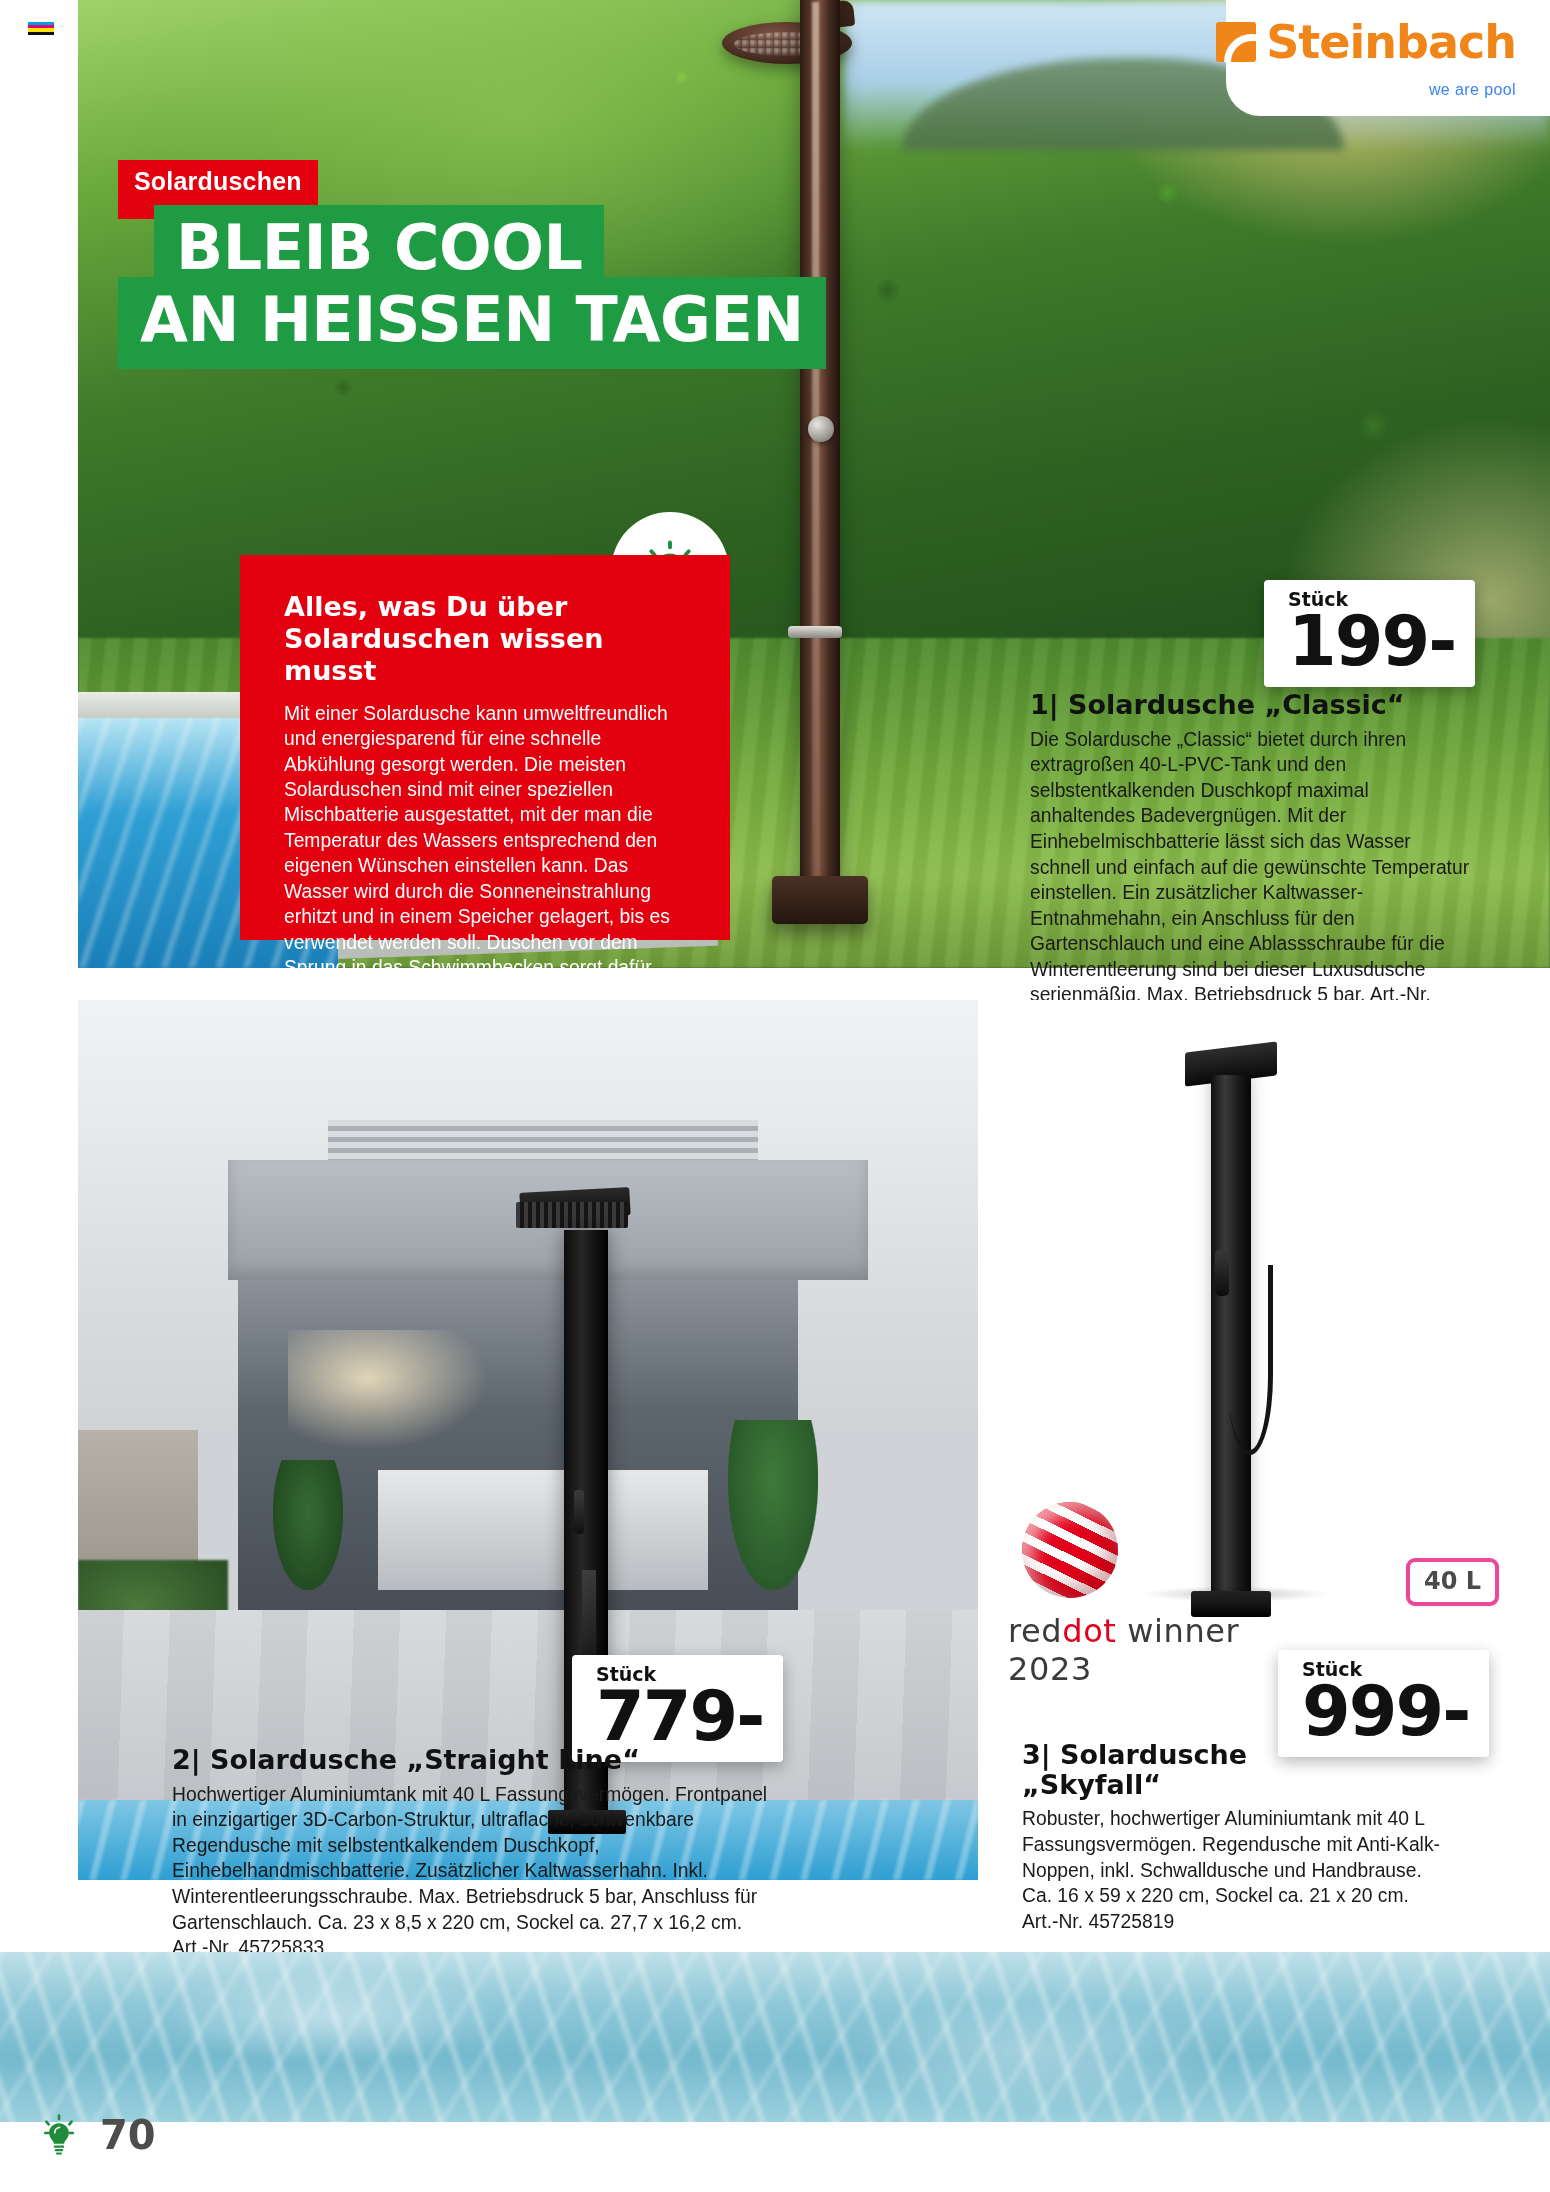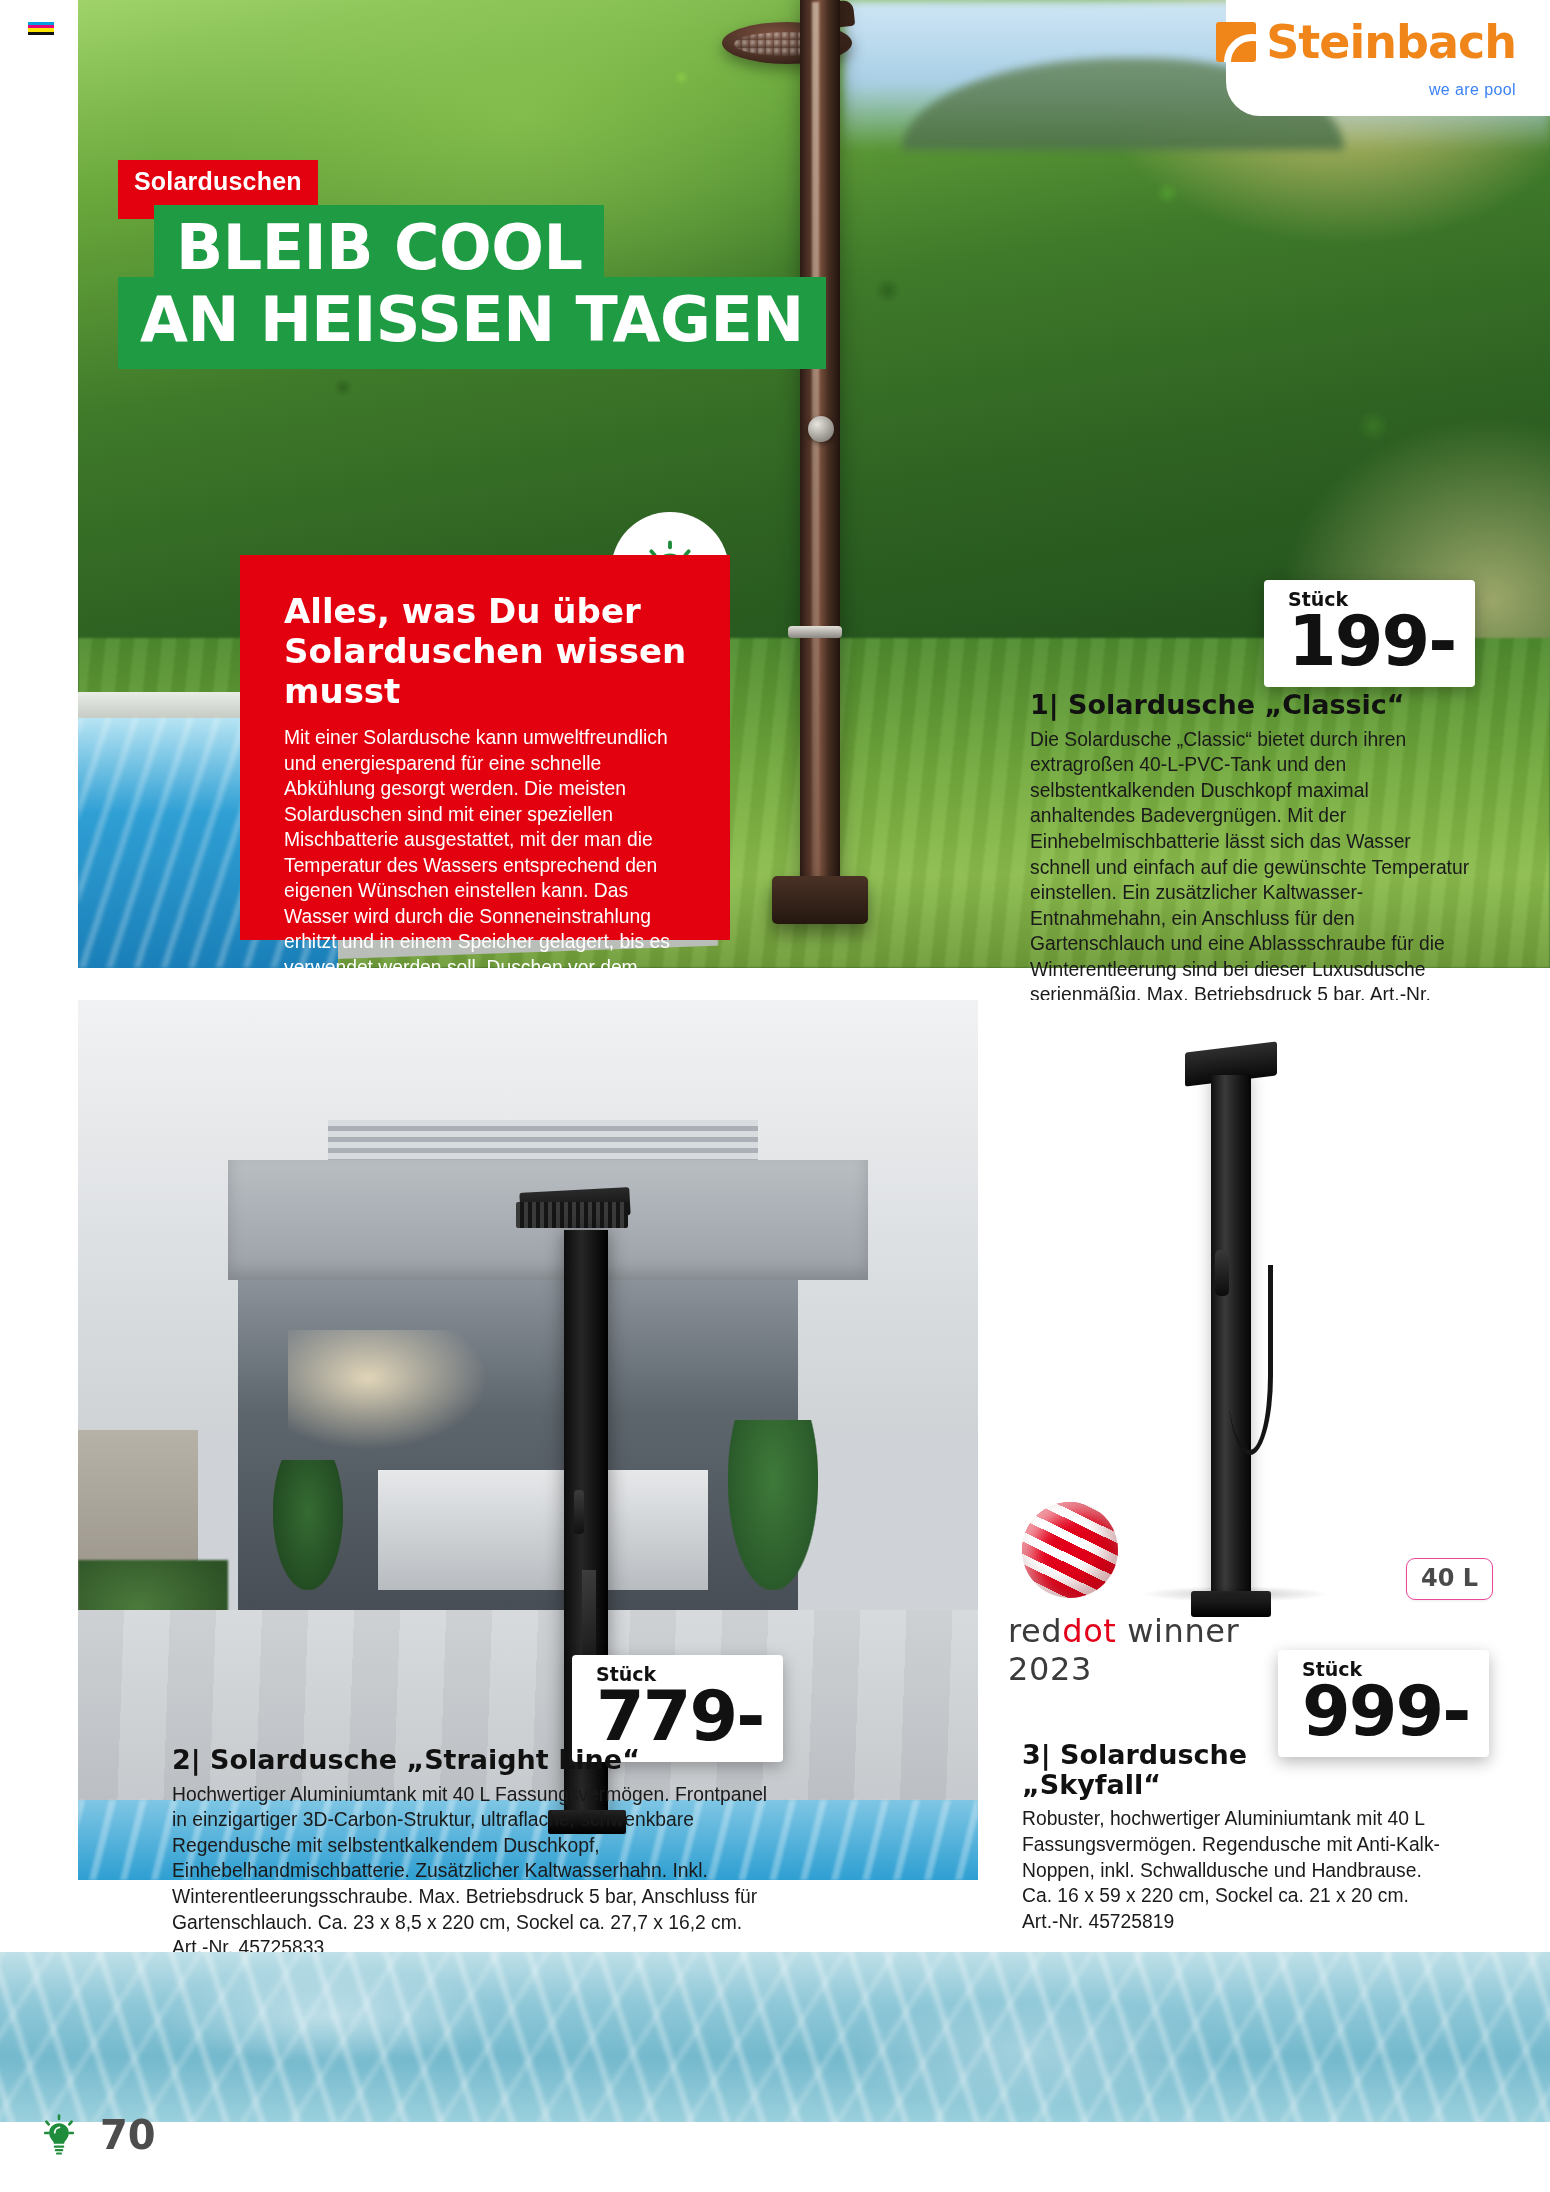--- a/index.html
+++ b/index.html
@@ -116,21 +116,21 @@
            font-size:25px; font-weight:bold; padding:7px 16px 23px; letter-spacing:.2px; }
   .head-line{ position:absolute; background:#1E9B43; color:#fff; font-weight:bold;
            font-size:62px; line-height:1; padding:12px 22px 18px; letter-spacing:-.5px;
            font-family:"DejaVu Sans", sans-serif; }
   .head1{ left:60px; top:205px;margin-left:16px; }
   .head2{ left:40px; top:277px; }
 
   
   .redbox{ position:absolute; left:162px; top:555px; width:490px; height:385px;
            background:#E3000F; color:#fff; padding:36px 42px 28px 44px; }
-  .redbox h3{ font-size:34px; line-height:1.18; font-weight:bold; margin-bottom:14px;
+  .redbox h3{ font-size:27px; line-height:1.18; font-weight:bold; margin-bottom:14px;
            font-family:"DejaVu Sans", sans-serif; }
   .redbox p{ font-size:19.3px; line-height:1.32; }
   .bulb-circle{ position:absolute; left:533px; top:512px; width:118px; height:118px;
            background:#fff; border-radius:50%; display:flex; align-items:center; justify-content:center; }
 
   svg.bulb{ display:block; }
 
   
   .pricetag{ position:absolute; background:#fff; border-radius:4px;
            box-shadow:0 5px 16px rgba(0,0,0,.28); padding:10px 22px 12px 24px; }
@@ -231,21 +231,21 @@
   .reddot-ball{ width:96px; height:96px; margin-left:14px; border-radius:50%;
            background:
              repeating-linear-gradient(26deg, #e2001a 0 11px, #ffffff 11px 20px);
            box-shadow:inset -10px -10px 22px rgba(120,0,10,.35), inset 10px 10px 18px rgba(255,255,255,.65); }
   .reddot-text{ margin-top:14px; font-size:32px; color:#3b3b3b; letter-spacing:.6px;
            font-family:"DejaVu Sans", sans-serif; }
   .reddot-text .dot{ color:#e2001a; }
 
   
   .cap-badge{ position:absolute; left:1406px; top:1558px; background:#fff;
-           border:1px solid #ec4899; border-radius:9px; padding:5px 14px 7px;
+           border:4px solid #ec4899; border-radius:9px; padding:5px 14px 7px;
            font-size:24px; font-weight:bold; color:#4a4a4a;
            font-family:"DejaVu Sans", sans-serif; box-shadow:0 1px 3px rgba(0,0,0,.08); }
 
   
   .waterband{ position:absolute; left:0; top:1952px; width:1550px; height:170px;
            background:linear-gradient(180deg,#bfe0e8 0%,#8fc8d8 30%,#74b9cd 62%,#9bd0dd 100%);
            overflow:hidden; }
   .waterband:after{ content:""; position:absolute; inset:-20px;
            background:
              repeating-linear-gradient(72deg, rgba(255,255,255,.40) 0 5px, rgba(255,255,255,0) 5px 34px),

